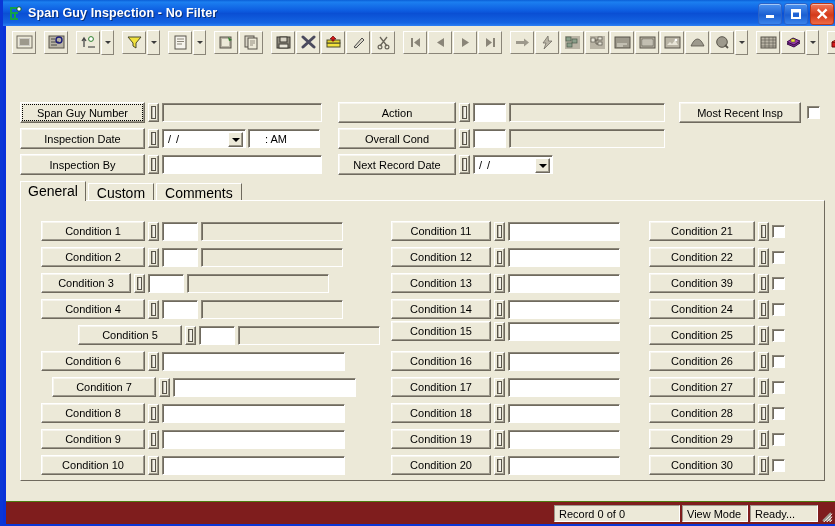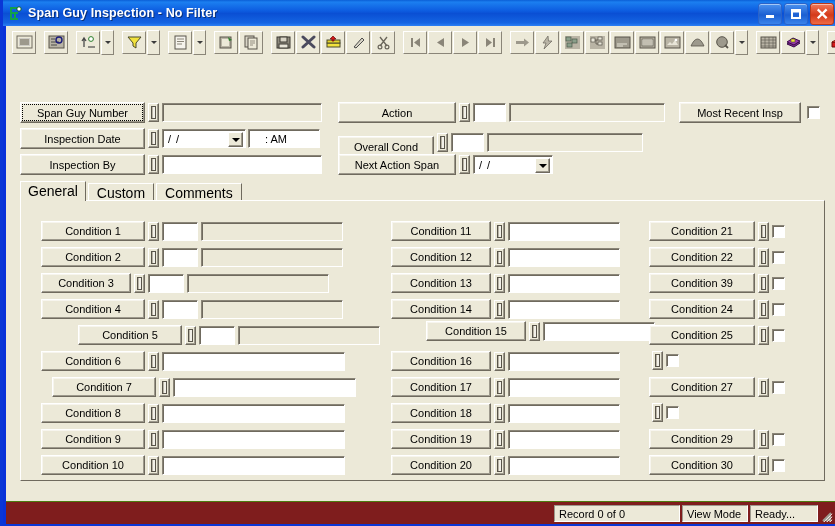--- a/index.html
+++ b/index.html
@@ -504,31 +504,31 @@
         <div class="btn3d" style="width:118px;height:21px;">Action</div>
         <div style="width:3px"></div>
         <div class="lookup"></div>
         <div style="width:3px"></div>
         <div class="sunken" style="width:33px;height:19px;"></div>
         <div style="width:3px"></div>
         <div class="sunken disabled" style="width:156px;height:19px;"></div>
       </div>
 
       <div class="hrow" style="left:332px;top:70px;">
-        <div class="btn3d" style="width:96px;height:21px;margin-top:8px;">Overall Cond</div>
+        <div class="btn3d" style="width:118px;height:21px;">Overall Cond</div>
         <div style="width:3px"></div>
         <div class="lookup"></div>
         <div style="width:3px"></div>
         <div class="sunken" style="width:33px;height:19px;"></div>
         <div style="width:3px"></div>
         <div class="sunken disabled" style="width:156px;height:19px;"></div>
       </div>
 
       <div class="hrow" style="left:332px;top:96px;">
-        <div class="btn3d" style="width:118px;height:21px;">Next Action Span</div>
+        <div class="btn3d" style="width:118px;height:21px;">Next Record Date</div>
         <div style="width:3px"></div>
         <div class="lookup"></div>
         <div style="width:3px"></div>
         <div class="combo" style="width:80px;height:19px;">
           <span class="cval">/  /</span>
           <span class="cbtn">
               <i></i>
             </span>
         </div>
       </div>
@@ -653,21 +653,21 @@
                 <div style="width: 3px; flex: 0 0 auto;"></div>
                 <div class="sunken" style="width: 112px; height: 19px;"></div>
               </div>
               <div class="condrow" style="left: 370px; top: 98px;">
                 <div class="btn3d condlbl" style="width: 100px;">Condition 14</div>
                 <div style="width: 3px; flex: 0 0 auto;"></div>
                 <div class="lookup"></div>
                 <div style="width: 3px; flex: 0 0 auto;"></div>
                 <div class="sunken" style="width: 112px; height: 19px;"></div>
               </div>
-              <div class="condrow" style="left: 370px; top: 120px; margin-left: 35px;">
+              <div class="condrow" style="left: 370px; top: 120px;">
                 <div class="btn3d condlbl" style="width: 100px;">Condition 15</div>
                 <div style="width: 3px; flex: 0 0 auto;"></div>
                 <div class="lookup"></div>
                 <div style="width: 3px; flex: 0 0 auto;"></div>
                 <div class="sunken" style="width: 112px; height: 19px;"></div>
               </div>
               <div class="condrow" style="left: 370px; top: 150px; align-items: flex-end;">
                 <div class="btn3d condlbl" style="width: 100px;">Condition 16</div>
                 <div style="width: 3px; flex: 0 0 auto;"></div>
                 <div class="lookup"></div>
@@ -734,33 +734,35 @@
                 <div class="chk"></div>
               </div>
               <div class="condrow" style="left: 628px; top: 124px;">
                 <div class="btn3d condlbl" style="width: 106px;">Condition 25</div>
                 <div style="width: 3px; flex: 0 0 auto;"></div>
                 <div class="lookup"></div>
                 <div style="width: 3px; flex: 0 0 auto;"></div>
                 <div class="chk"></div>
               </div>
               <div class="condrow" style="left: 628px; top: 150px;">
+                <div class="btn3d condlbl" style="width: 106px;">Condition 26</div>
                 <div style="width: 3px; flex: 0 0 auto;"></div>
                 <div class="lookup"></div>
                 <div style="width: 3px; flex: 0 0 auto;"></div>
                 <div class="chk"></div>
               </div>
               <div class="condrow" style="left: 628px; top: 176px;">
                 <div class="btn3d condlbl" style="width: 106px;">Condition 27</div>
                 <div style="width: 3px; flex: 0 0 auto;"></div>
                 <div class="lookup"></div>
                 <div style="width: 3px; flex: 0 0 auto;"></div>
                 <div class="chk"></div>
               </div>
               <div class="condrow" style="left: 628px; top: 202px;">
+                <div class="btn3d condlbl" style="width: 106px;">Condition 28</div>
                 <div style="width: 3px; flex: 0 0 auto;"></div>
                 <div class="lookup"></div>
                 <div style="width: 3px; flex: 0 0 auto;"></div>
                 <div class="chk"></div>
               </div>
               <div class="condrow" style="left: 628px; top: 228px;">
                 <div class="btn3d condlbl" style="width: 106px;">Condition 29</div>
                 <div style="width: 3px; flex: 0 0 auto;"></div>
                 <div class="lookup"></div>
                 <div style="width: 3px; flex: 0 0 auto;"></div>

